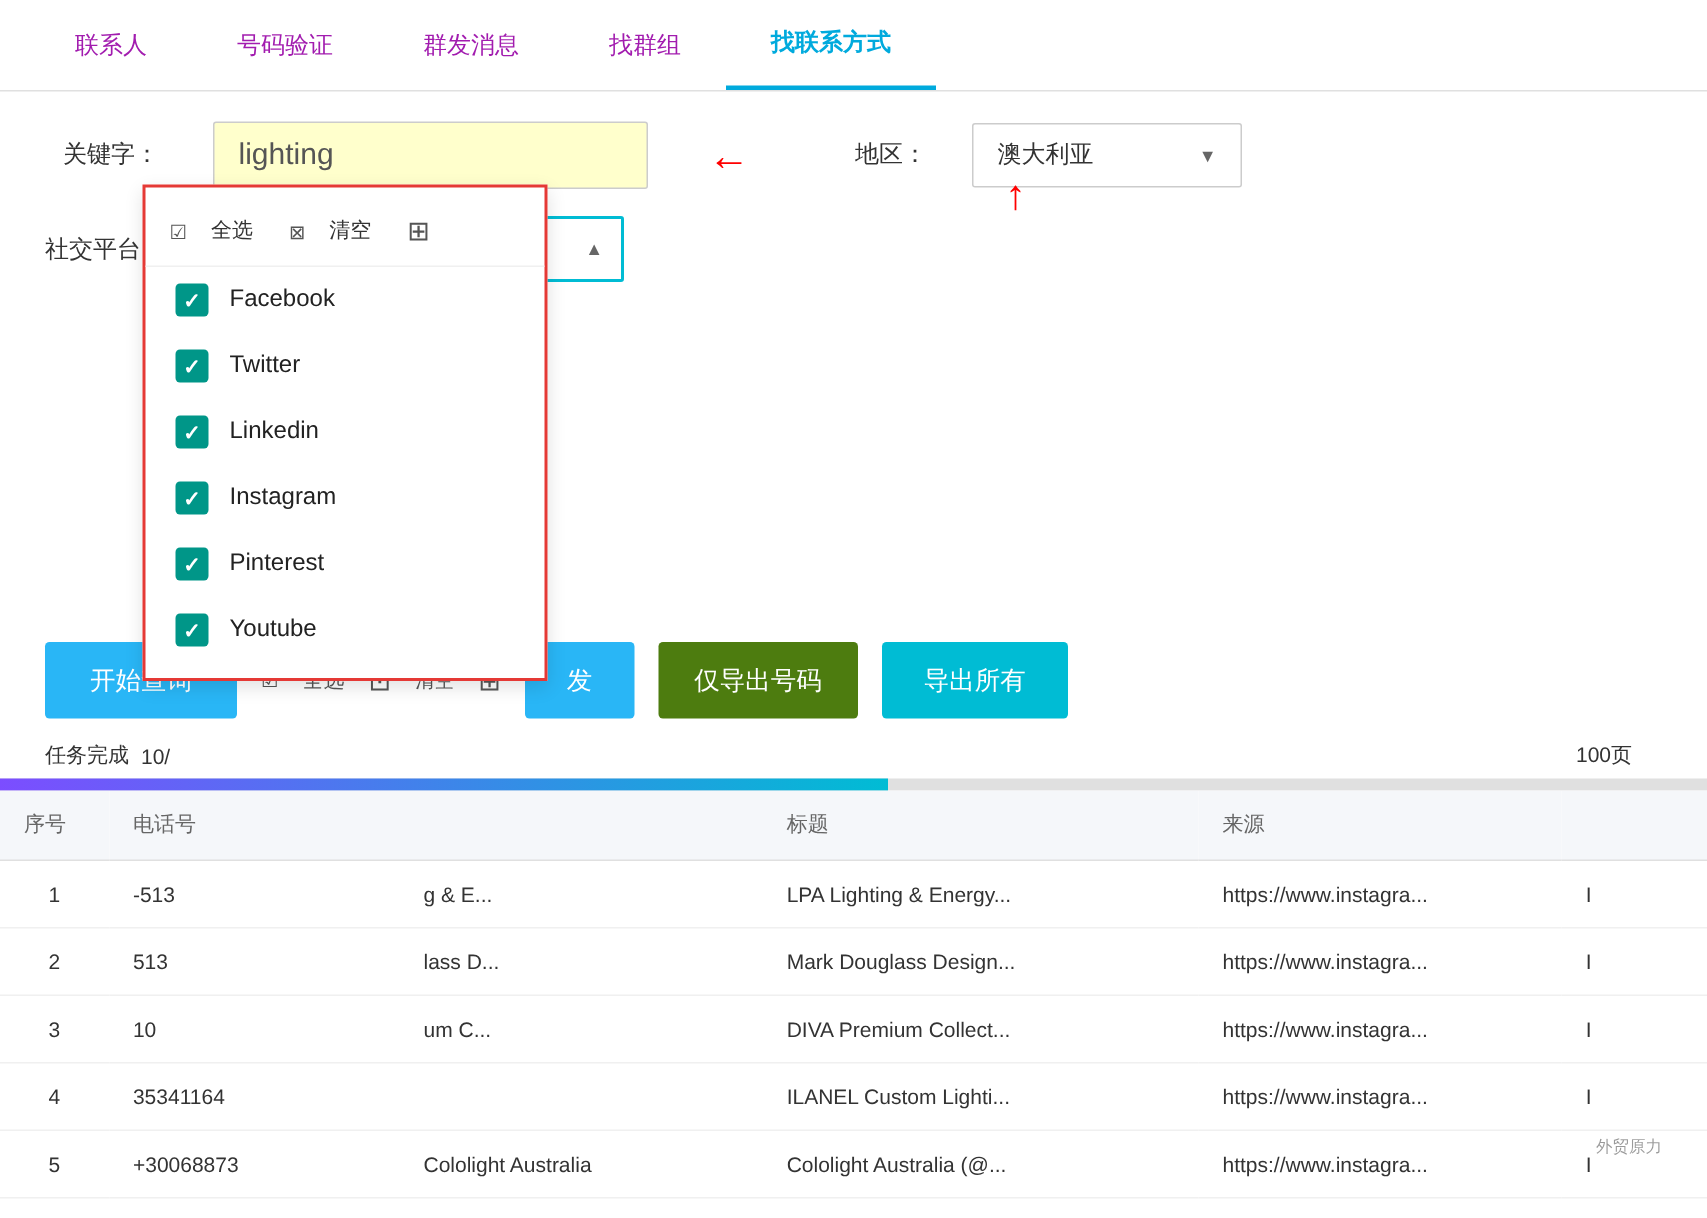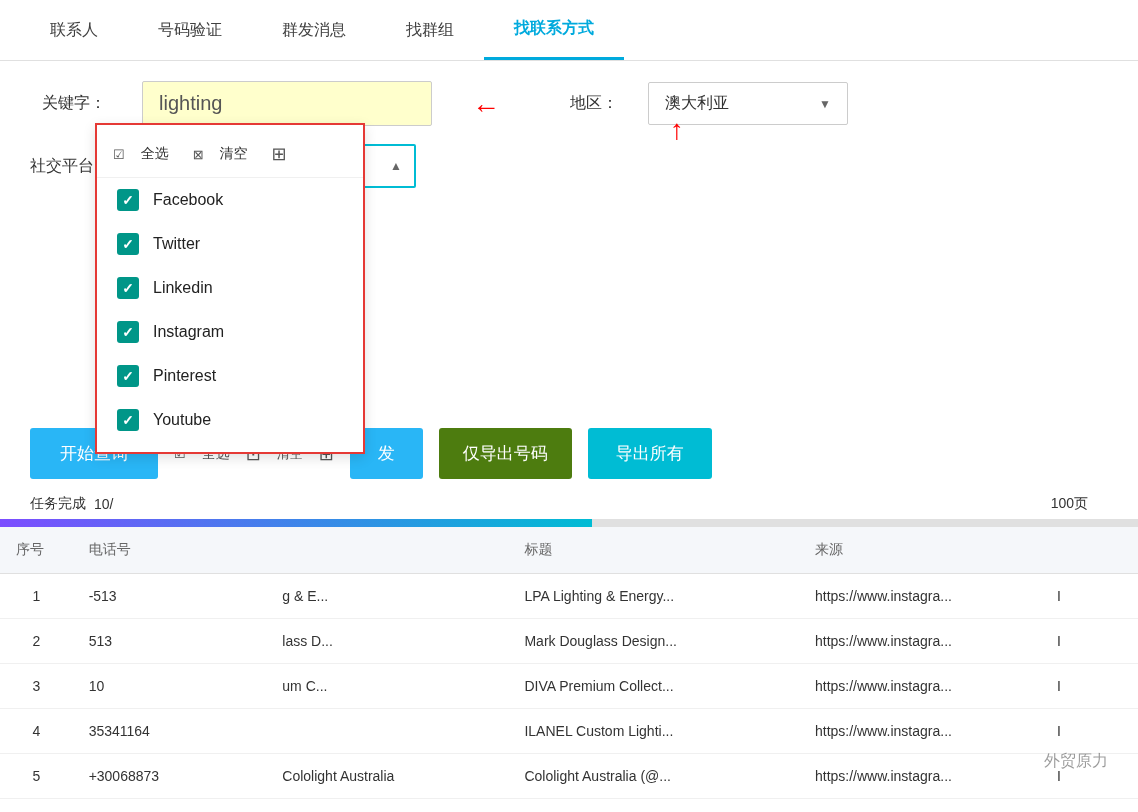--- a/index.html
+++ b/index.html
@@ -2,30 +2,30 @@
 <html><head>
   <meta charset="utf-8">
   <style>
     * { box-sizing: border-box; margin: 0; padding: 0; font-family: 'Microsoft YaHei', Arial, sans-serif; }
     body { background: #f0f2f5; width: 1138px; min-height: 812px; overflow: hidden; }
 
     .app-container { background: #fff; width: 1138px; min-height: 812px; display: flex; flex-direction: column; }
 
     
     .nav-bar { display: flex; align-items: center; border-bottom: 1px solid #e0e0e0; padding: 0 20px; background: #fff; }
-    .nav-item { padding: 18px 30px; font-size: 16px; color: #404040; cursor: pointer; position: relative; }
+    .nav-item { padding: 18px 30px; font-size: 16px; color: #a21caf; cursor: pointer; position: relative; }
     .nav-item.active { color: #00aadd; border-bottom: 3px solid #00aadd; font-weight: 700; }
 
     
     .form-area { padding: 20px 30px 10px 30px; display: flex; flex-direction: column; gap: 18px; position: relative; }
     .form-row { display: flex; align-items: center; gap: 30px; margin-left: 12px; }
     .form-label { font-size: 16px; color: #333; white-space: nowrap; min-width: 70px; }
     .keyword-input { background: #ffffcc; border: 1px solid #ccc; padding: 10px 16px; font-size: 20px; color: #555; width: 290px; outline: none; border-radius: 2px; }
     .region-label { font-size: 16px; color: #333; margin-left: 40px; white-space: nowrap; }
-    .region-select { border: 1px solid #ccc; padding: 10px 16px; font-size: 16px; color: #333; width: 200px; background: #fff; display: flex; align-items: center; justify-content: space-between; cursor: pointer; border-radius: 2px; }
+    .region-select { border: 1px solid #ccc; padding: 10px 16px; font-size: 16px; color: #333; width: 180px; background: #fff; display: flex; align-items: center; justify-content: space-between; cursor: pointer; border-radius: 2px; }
     .region-select span.arrow { font-size: 12px; color: #666; }
 
     
     .platform-row { display: flex; align-items: center; gap: 16px; position: relative; }
     .platform-selector { border: 2px solid #00bcd4; padding: 8px 12px; display: flex; align-items: center; gap: 8px; width: 290px; cursor: pointer; border-radius: 2px; position: relative; }
     .platform-tag { background: #009688; color: #fff; padding: 4px 10px; border-radius: 3px; font-size: 14px; display: flex; align-items: center; gap: 6px; }
     .platform-tag .close { cursor: pointer; font-size: 12px; }
     .platform-more { background: #009688; color: #fff; padding: 4px 10px; border-radius: 3px; font-size: 14px; }
     .platform-arrow { margin-left: auto; color: #666; font-size: 12px; }
 
@@ -66,21 +66,21 @@
     .dropdown-header { display: flex; align-items: center; gap: 10px; padding: 8px 16px 12px 16px; border-bottom: 1px solid #f0f0f0; }
     .dropdown-header-btn { font-size: 14px; color: #333; cursor: pointer; padding: 2px 6px; }
     .dropdown-item { display: flex; align-items: center; gap: 14px; padding: 11px 20px; cursor: pointer; font-size: 16px; color: #222; }
     .checkbox-checked { width: 22px; height: 22px; background: #009688; display: inline-flex; align-items: center; justify-content: center; border-radius: 3px; flex-shrink: 0; }
     .checkbox-checked::after { content: '✓'; color: #fff; font-size: 14px; font-weight: bold; }
 
     
     .dropdown-overlay { border: 2.5px solid #e53935; }
 
     
-    .watermark { position: fixed; bottom: 40px; right: 30px; color: rgba(0,0,0,0.4); font-size: 16px; z-index: 999; font-family: Liberation Mono, monospace; }
+    .watermark { position: fixed; bottom: 40px; right: 30px; color: rgba(0,0,0,0.4); font-size: 11px; z-index: 999; font-family: Liberation Mono, monospace; }
 
     
     .page-count { font-size: 14px; color: #333; margin-left: auto; padding-right: 20px; }
   </style>
 </head>
 <body>
 
 <div class="app-container">
 
   <div class="nav-bar">

